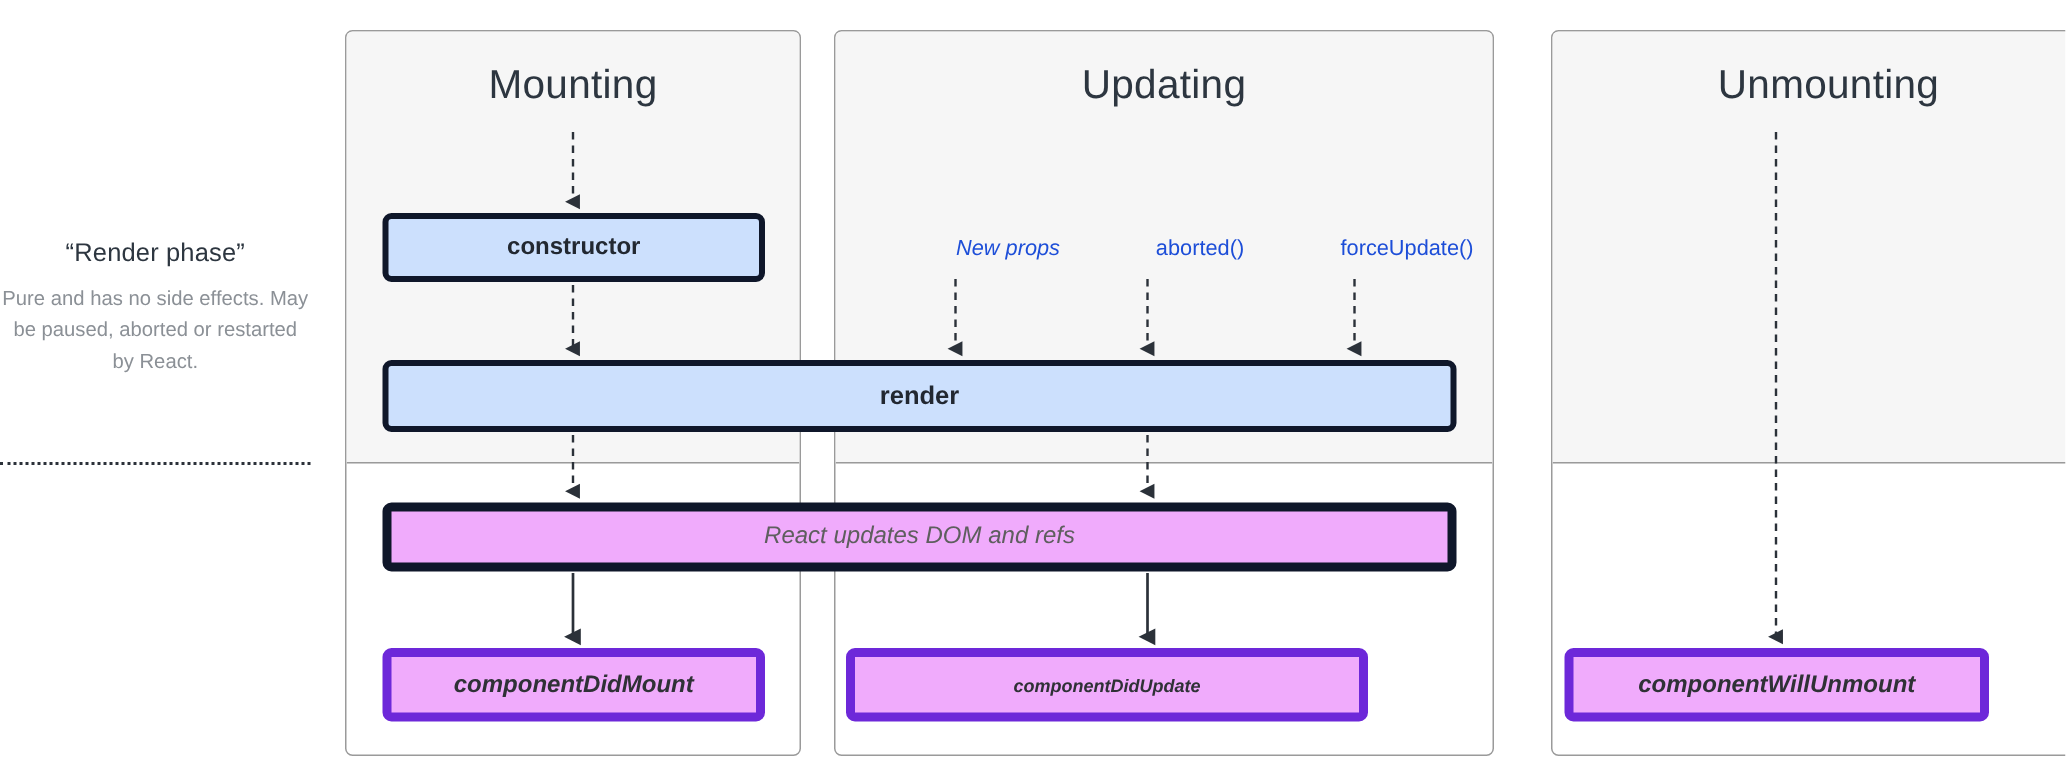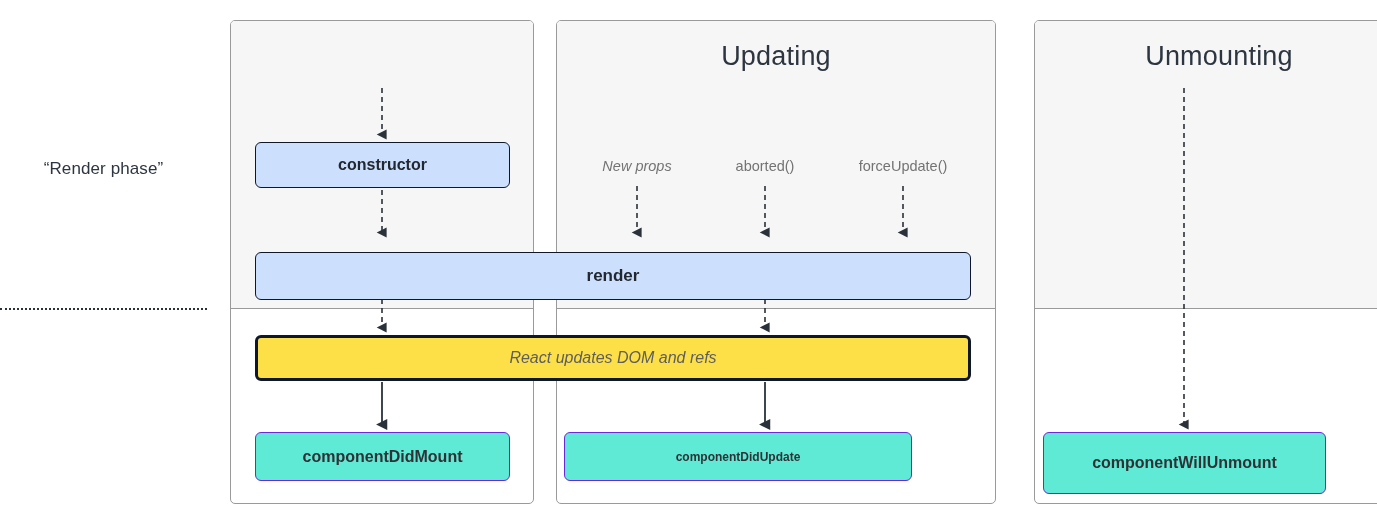--- a/index.html
+++ b/index.html
@@ -94,67 +94,69 @@
     position: absolute;
     box-sizing: border-box;
     border-radius: 6px;
     display: flex;
     align-items: center;
     justify-content: center;
     text-align: center;
   }
   .lbox.blue {
     background: #cce0fd;
-    border: 1px solid #0f172a;
+    border: 4px solid #0f172a;
     color: #222831;
   }
   .lbox.yellow {
-    background: #fde047;
-    border: 3px solid #0f172a;
+    background: #f0abfc;
+    border: 6px solid #0f172a;
     color: #5e5e5e;
   }
   .lbox.green {
-    background: #5eead4;
-    border: 1px solid #6d28d9;
+    background: #f0abfc;
+    border: 6px solid #6d28d9;
     color: #2f3136;
+    font-style: italic;
   }
 
   #box-constructor {
     left: 255px; top: 142px; width: 255px; height: 46px;
     font-size: 16px; font-weight: bold;
   }
   #box-render {
     left: 255px; top: 240px; width: 716px; height: 48px;
-    font-size: 17px; font-weight: bold; margin-top: 12px;
+    font-size: 17px; font-weight: bold;
   }
   #box-react-updates {
     left: 255px; top: 335px; width: 716px; height: 46px;
     font-size: 16px; font-style: italic;
   }
   #box-did-mount {
     left: 255px; top: 432px; width: 255px; height: 49px;
     font-size: 16px; font-weight: bold;
   }
   #box-did-update {
     left: 564px; top: 432px; width: 348px; height: 49px;
     font-size: 12px; font-weight: bold;
   }
   #box-will-unmount {
-    left: 1043px; top: 432px; width: 283px; height: 62px;
+    left: 1043px; top: 432px; width: 283px; height: 49px;
     font-size: 16px; font-weight: bold;
   }
 
   
   .trigger-label {
     position: absolute;
     font-size: 14.5px;
-    color: #737373;
+    color: #1d4ed8;
     white-space: nowrap;
     transform: translateX(-50%);
     text-align: center;
+    margin-left: 35px;
   }
   .trigger-label.italic { font-style: italic; }
   #trig-new-props   { left: 637px; top: 158px; }
   #trig-set-state   { left: 765px; top: 158px; }
   #trig-force-update{ left: 903px; top: 158px; }
 
   
   #arrows {
     position: absolute;
     left: 0; top: 0;
@@ -162,27 +164,29 @@
     pointer-events: none;
   }
 </style>
 </head>
 <body>
 
 <div id="diagram">
 
   <div class="phase-legend" id="legend-render">
     <div class="phase-title">“Render phase”</div>
+    <div class="phase-desc">Pure and has no side effects. May be paused, aborted or restarted by React.</div>
   </div>
 
   <div class="phase-divider"></div>
 
 
   <div class="column" id="col-mounting">
     <div class="col-top"></div>
+    <div class="col-title">Mounting</div>
   </div>
 
   <div class="column" id="col-updating">
     <div class="col-top"></div>
     <div class="col-title">Updating</div>
   </div>
 
   <div class="column" id="col-unmounting">
     <div class="col-top"></div>
     <div class="col-title">Unmounting</div>

